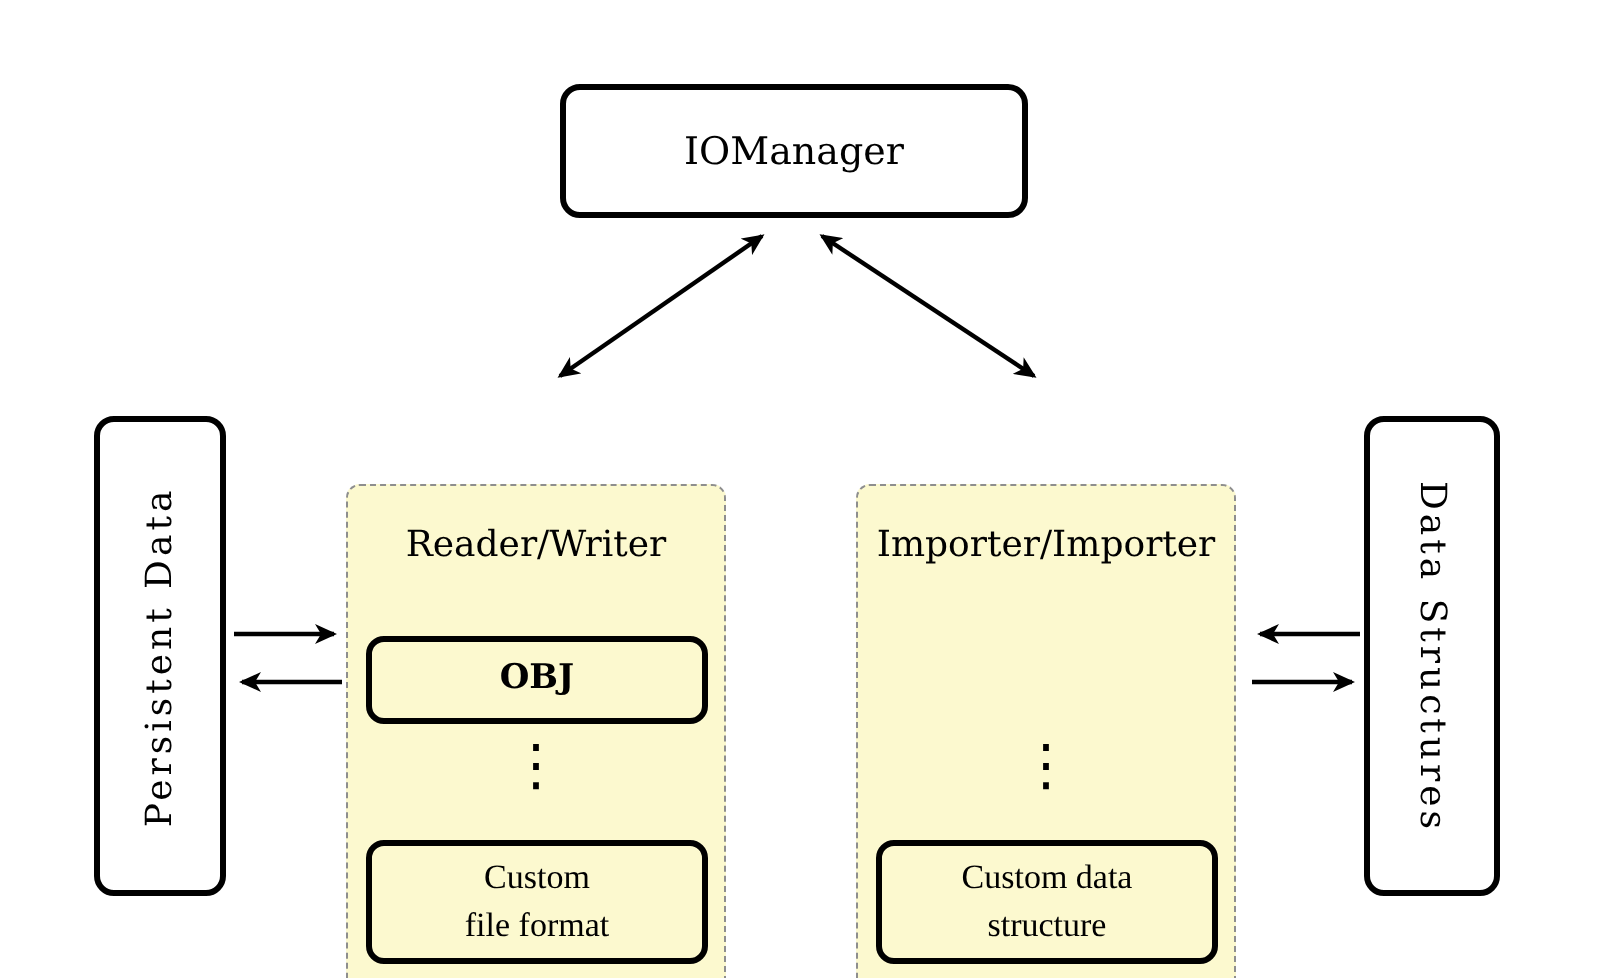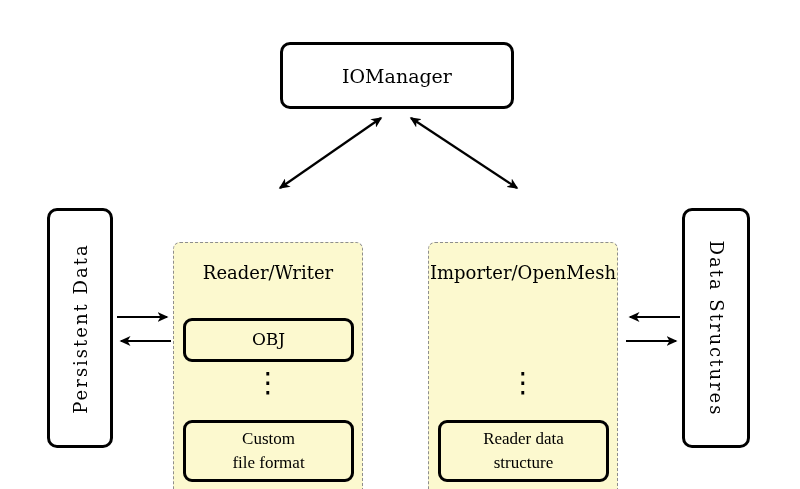--- a/index.html
+++ b/index.html
@@ -86,21 +86,21 @@
     background: var(--group-fill);
     border: 3px solid var(--node-border);
     border-radius: 9px;
     display: flex;
     align-items: center;
     justify-content: center;
     text-align: center;
     font-size: 17px;
     line-height: 1.4;
   }
-  .inner-top    { top: 75px; height: 44px; }
+  .inner-top    { top: 75px; height: 44px; font-weight: bold; }
   .inner-bottom { top: 177px; height: 62px; }
   .multiline { white-space: pre-line; font-family: Liberation Serif, serif; }
   .ellipsis {
     position: absolute;
     top: 126px; left: 0;
     width: 100%;
     text-align: center;
     font-size: 28px;
     line-height: 1;
     font-family: "DejaVu Sans", sans-serif;
@@ -143,21 +143,21 @@
       <span>OBJ</span>
     </div>
     <div class="ellipsis">⋮</div>
     <div class="inner-node inner-bottom">
       <span class="multiline">Custom
 file format</span>
     </div>
   </div>
 
   <div class="group group-right">
-    <div class="group-title">Importer/OpenMesh</div>
+    <div class="group-title">Importer/Importer</div>
     <div class="ellipsis">⋮</div>
     <div class="inner-node inner-bottom">
-      <span class="multiline">Reader data
+      <span class="multiline">Custom data
 structure</span>
     </div>
   </div>
 
 </div>
 
 </body></html>

